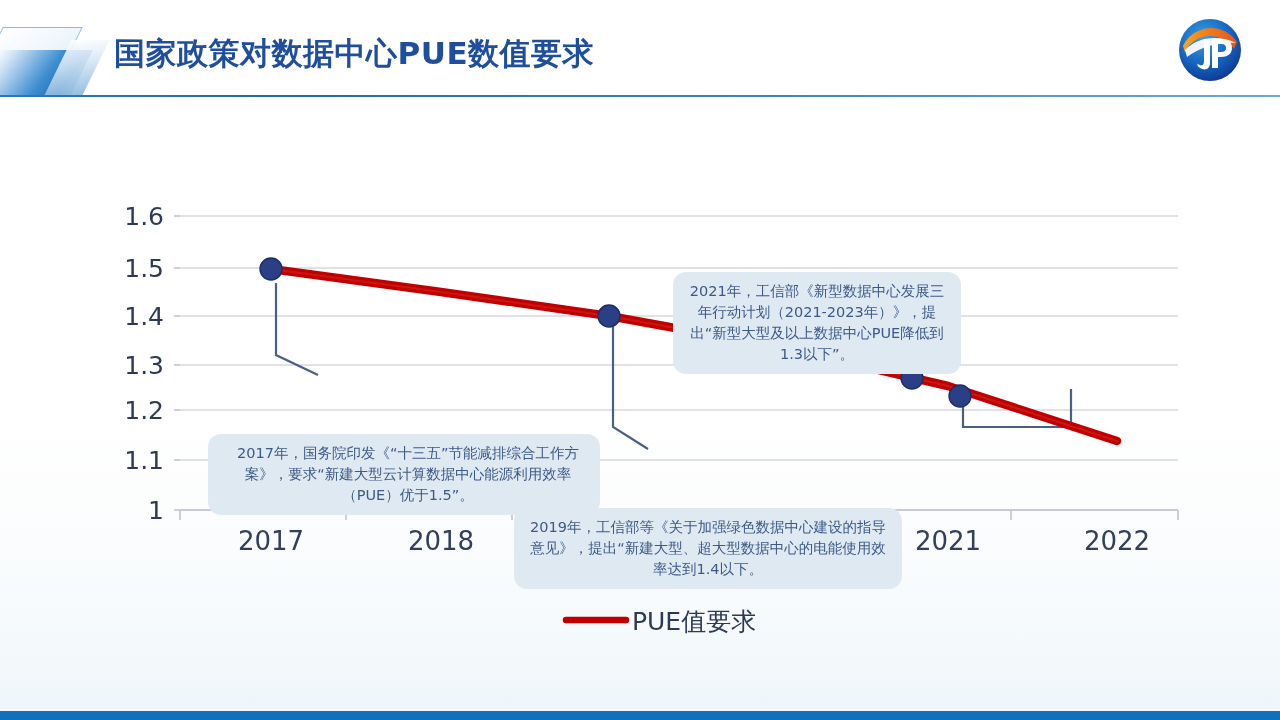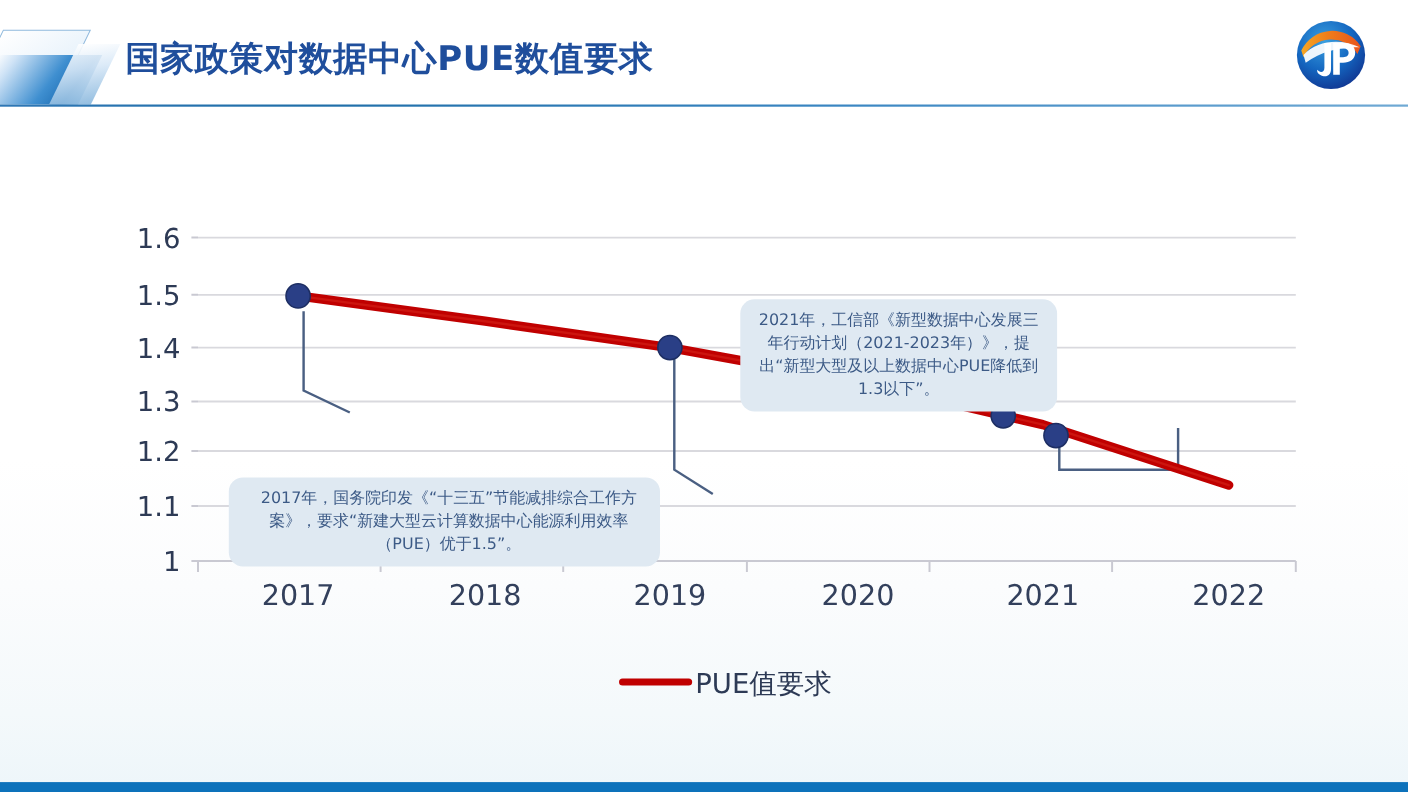--- a/index.html
+++ b/index.html
@@ -246,19 +246,20 @@
       </g>
 
       <g>
         <line x1="538" y1="523" x2="598" y2="523" stroke="#c00000" stroke-width="6.5" stroke-linecap="round"></line>
         <text class="legend-label" x="604" y="533">PUE值要求</text>
       </g>
     </svg>
 
     <div class="callout" id="callout-2017">2017年，国务院印发《“十三五”节能减排综合工作方案》，要求“新建大型云计算数据中心能源利用效率（PUE）优于1.5”。</div>
 
+    <div class="callout" id="callout-2019">2019年，工信部等《关于加强绿色数据中心建设的指导意见》，提出“新建大型、超大型数据中心的电能使用效率达到1.4以下。</div>
 
     <div class="callout" id="callout-miit">2021年，工信部《新型数据中心发展三年行动计划（2021-2023年）》，提出“新型大型及以上数据中心PUE降低到1.3以下”。</div>
 
   </div>
 
   <div class="footer-bar"></div>
 </div>
 
 </body></html>

